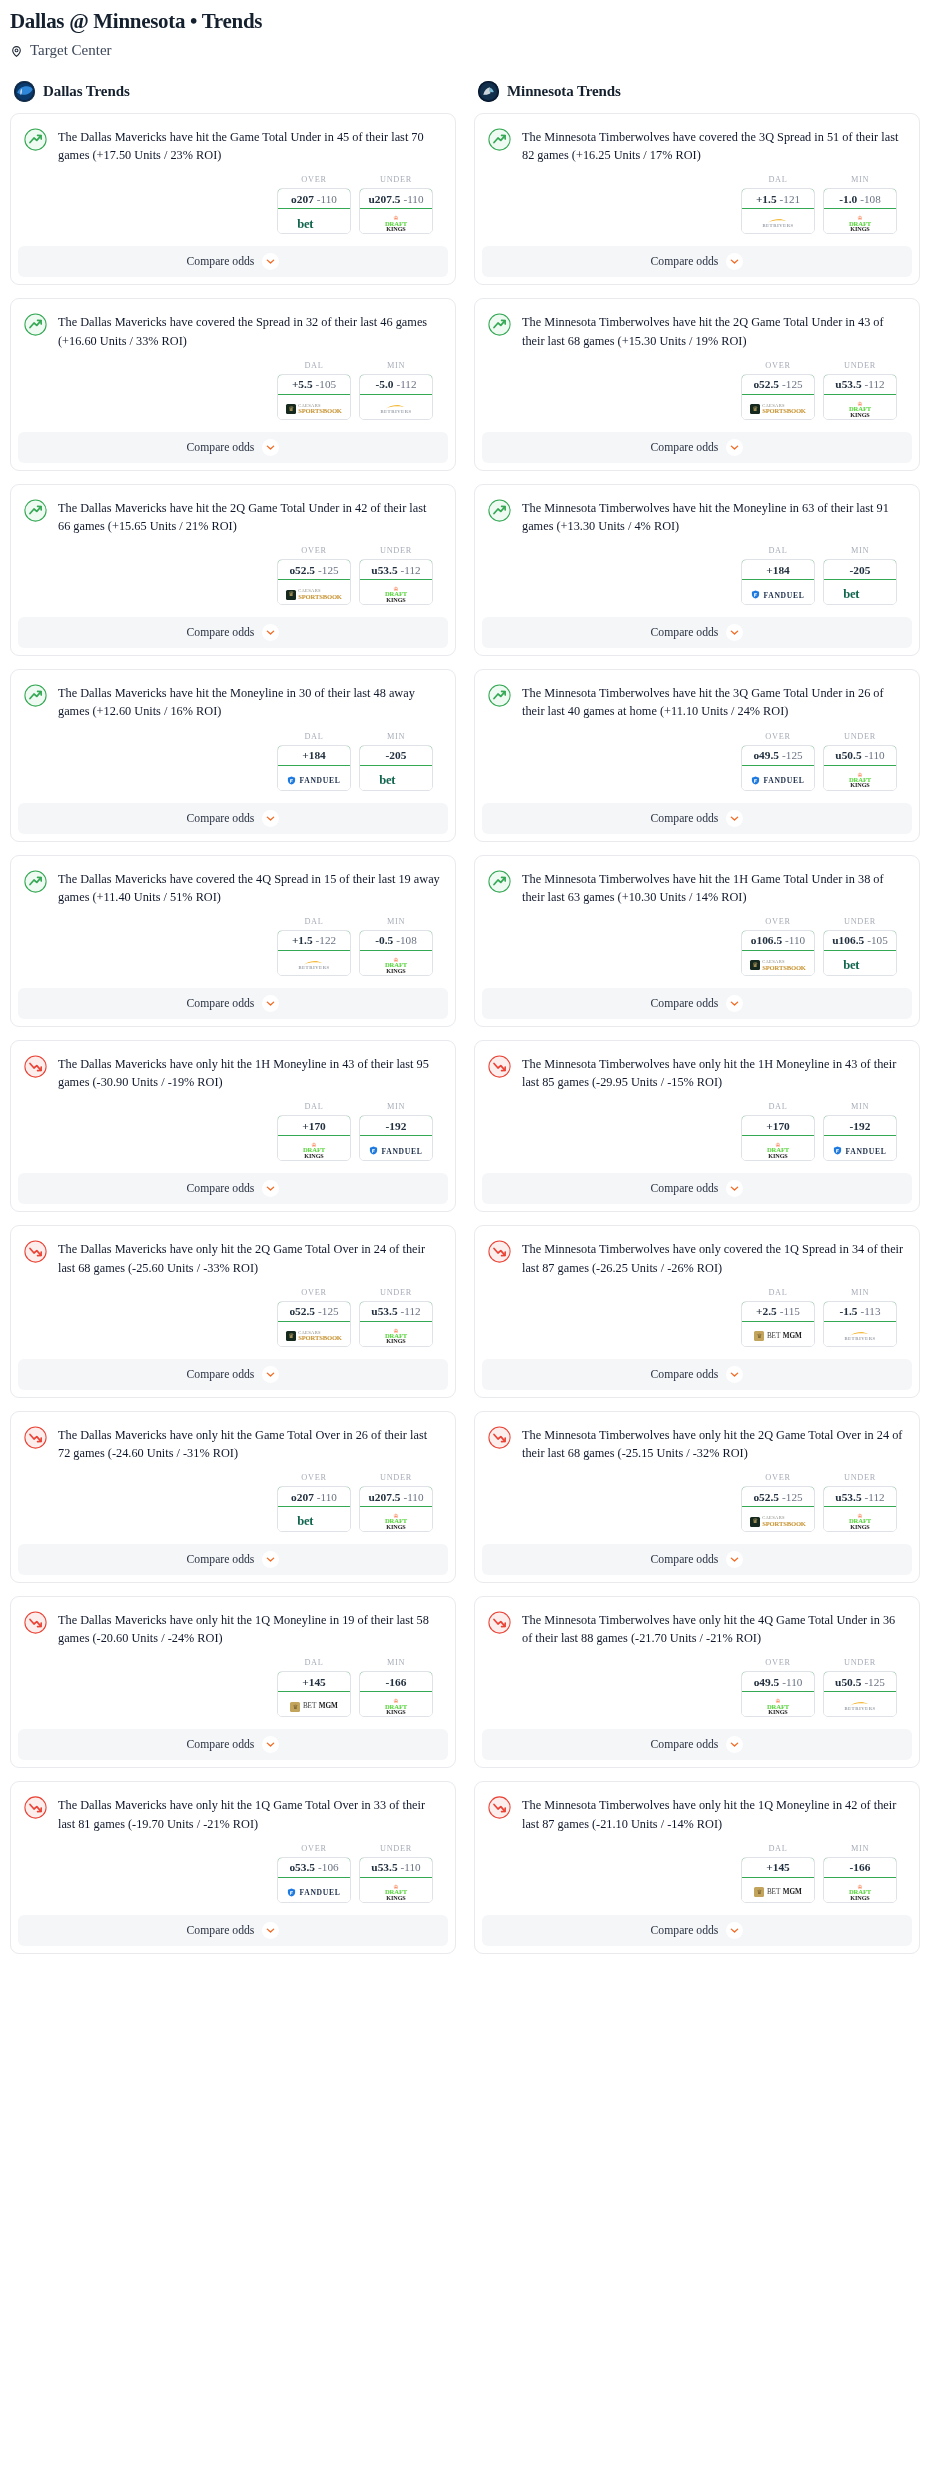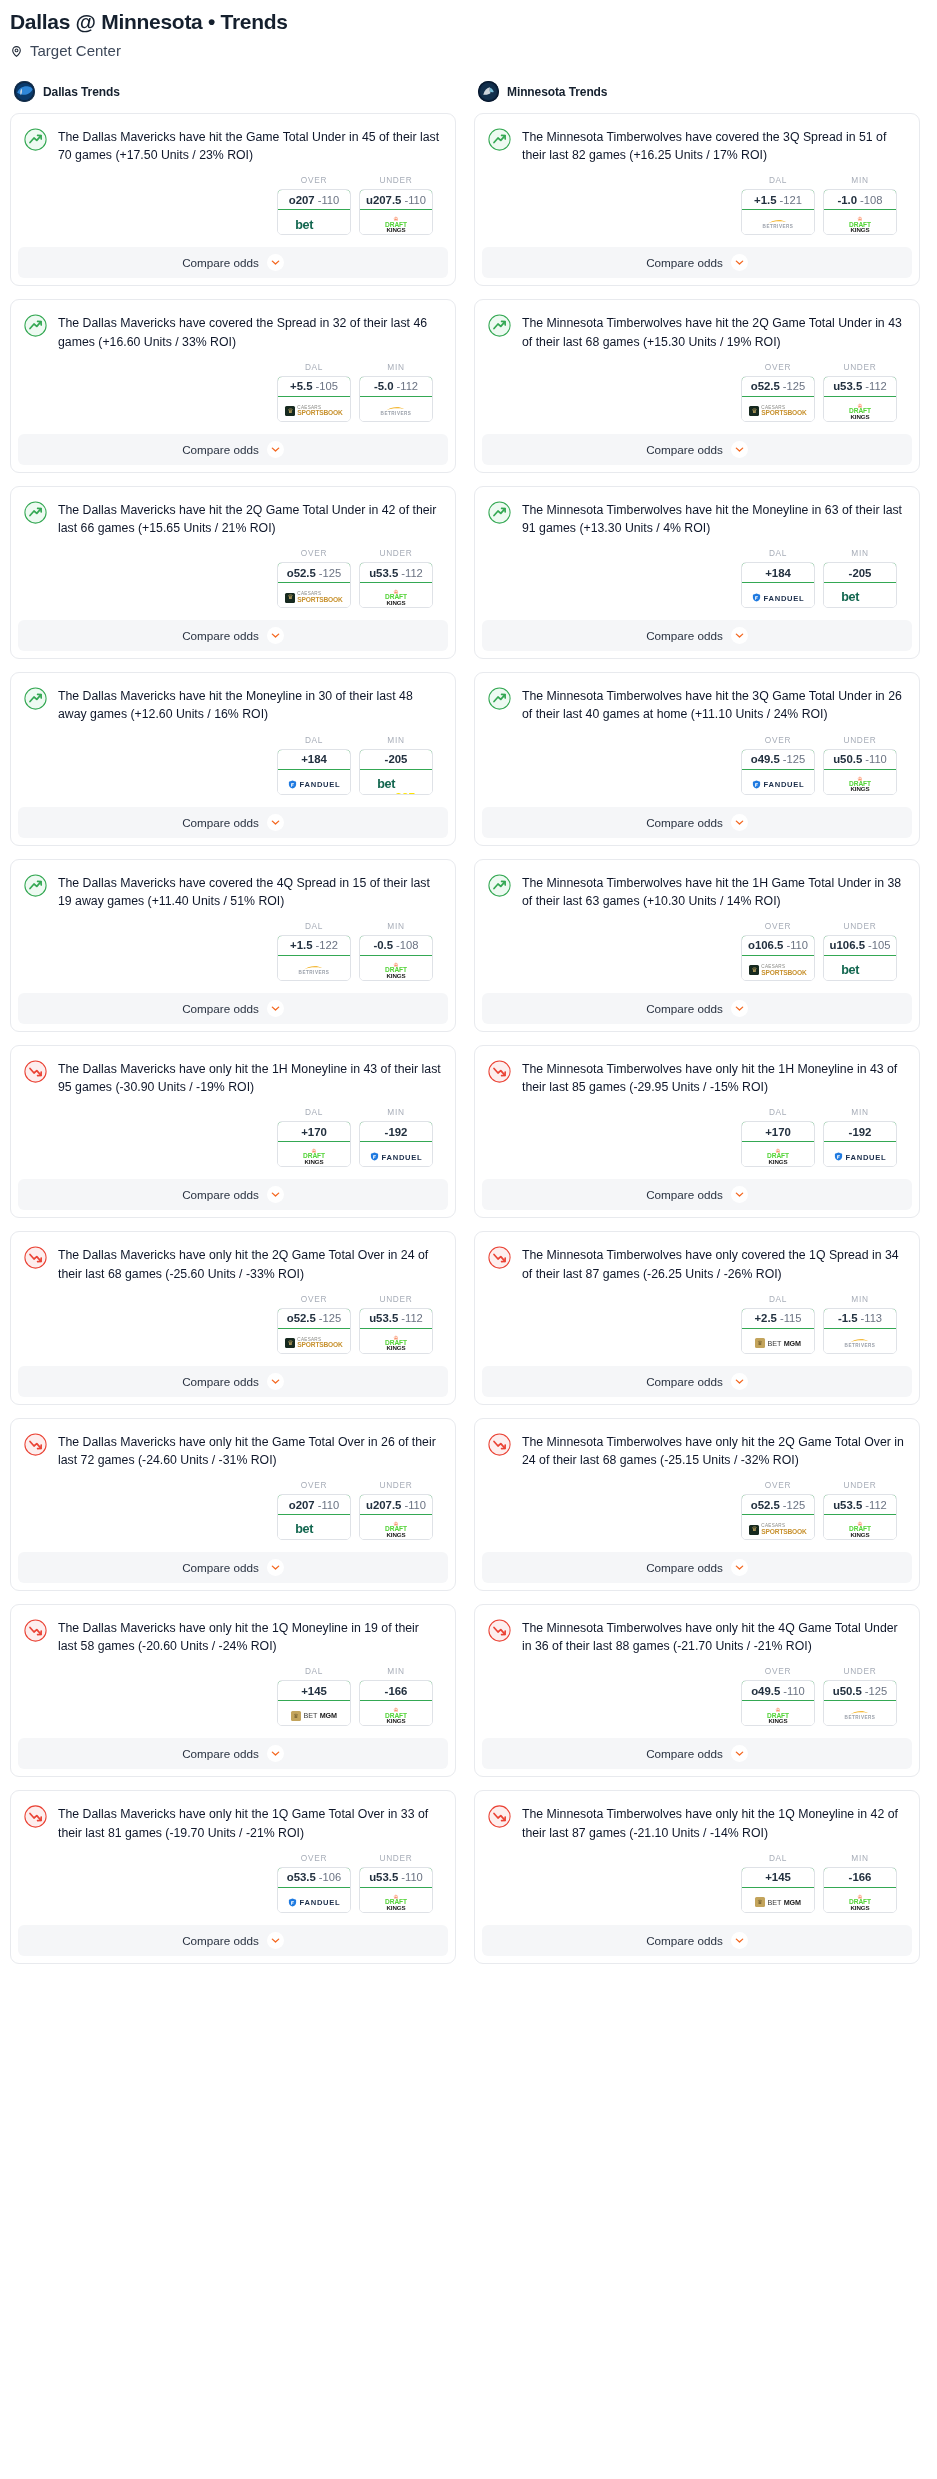--- a/index.html
+++ b/index.html
@@ -3,42 +3,42 @@
 <meta charset="utf-8">
 <style>
   * { box-sizing: border-box; margin: 0; padding: 0; }
   html, body {
     width: 937px;
     background: #ffffff;
     font-family: "Liberation Sans", sans-serif;
     color: #1b2431;
     -webkit-font-smoothing: antialiased;
   }
-  .page { width: 937px; padding: 10px 4px 0 10px; }
+  .page { width: 937px; padding: 10px 4px 0 10px; font-family: Liberation Serif, serif; }
 
   
   .page-title {
     font-size: 21px;
     font-weight: bold;
     letter-spacing: -0.3px;
     color: #15202e;
     line-height: 1.1;
     margin-bottom: 9px;
   }
   .venue-row { display: flex; align-items: center; gap: 7px; margin-bottom: 22px; }
   .venue-text { font-size: 15px; color: #3d4859; }
   .pin-icon { width: 13px; height: 13px; display: block; }
 
   
   .columns { display: flex; gap: 18px; align-items: flex-start; }
   .col { width: 446px; }
 
   .col-head { display: flex; align-items: center; gap: 8px; margin-bottom: 11px; padding-left: 4px; }
   .team-logo { width: 21px; height: 21px; border-radius: 50%; flex: none; display:block; }
-  .col-head-title { font-size: 12px; font-weight: bold; color: #15202e; letter-spacing: -0.1px; }
+  .col-head-title { font-size: 15px; font-weight: bold; color: #15202e; letter-spacing: -0.1px; }
 
   
   .card {
     border: 1px solid #e8eaee;
     border-radius: 9px;
     background: #fff;
     margin-bottom: 13px;
     overflow: hidden;
   }
   .card-body { padding: 13px 14px 0 13px; display: flex; gap: 11px; }

